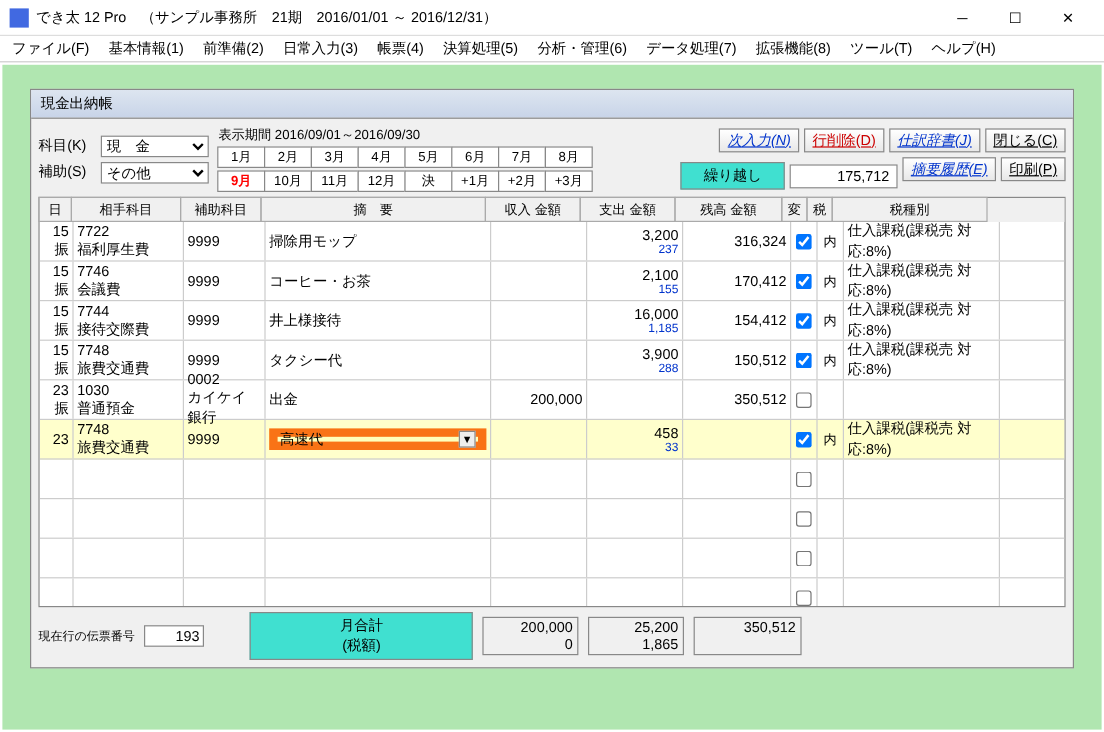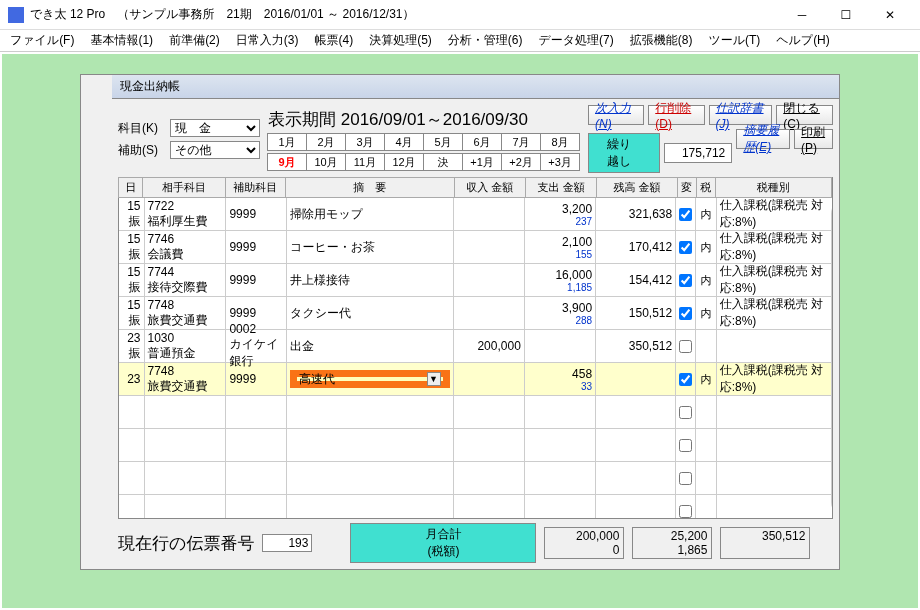--- a/index.html
+++ b/index.html
@@ -5,30 +5,30 @@
 * { box-sizing: border-box; margin: 0; padding: 0; font-family: "MS PGothic", sans-serif; font-size: 12px; }
 body { background: #fff; width: 920px; height: 610px; overflow: hidden; }
 .titlebar { height: 30px; background: #fff; display: flex; align-items: center; padding: 0 8px; border-bottom: 1px solid #ddd; }
 .title-icon { width: 16px; height: 16px; background: #4169E1; margin-right: 6px; }
 .title-text { flex: 1; color: #000; }
 .win-btns { display: flex; gap: 0; }
 .win-btn { width: 44px; height: 28px; display: flex; align-items: center; justify-content: center; color: #000; }
 .menubar { height: 22px; display: flex; align-items: center; padding: 0 4px; gap: 4px; border-bottom: 1px solid #ccc; background: #fff; }
 .menu-item { padding: 2px 6px; }
 .content-area { position: absolute; top: 54px; left: 2px; right: 2px; bottom: 2px; background: #b0e6b0; padding: 20px 12px; }
-.panel { background: #f0f0f0; border: 1px solid #888; width: 760px; margin: 0 auto; padding-left: 31px; }
+.panel { background: #f0f0f0; border: 1px solid #888; width: 870px; margin: 0 auto; }
 .panel-title { background: linear-gradient(#dde5f0, #c8d4e8); padding: 3px 8px; color: #000; font-weight: normal; border-bottom: 1px solid #888; }
 .panel-body { padding: 6px; }
 .top-row { display: flex; align-items: center; gap: 8px; }
 .left-controls { display: flex; flex-direction: column; gap: 4px; }
 .ctrl-row { display: flex; align-items: center; gap: 4px; }
 .lbl { width: 48px; }
 select { border: 1px solid #888; background: #fff; height: 18px; width: 90px; font-size: 12px; }
 .period-block { display: flex; flex-direction: column; gap: 2px; }
-.period-text { font-size: 17px; }
+.period-text { font-size: 11px; }
 .month-grid { display: flex; }
 .month-btn { width: 40px; height: 18px; border: 1px solid #888; background: #fff; text-align: center; line-height: 16px; font-size: 11px; margin-left: -1px; }
 .month-btn.sel { color: red; font-weight: bold; }
 .right-btns { margin-left: auto; display: flex; flex-direction: column; gap: 4px; align-items: flex-end; }
 .btn-row { display: flex; gap: 4px; }
 .btn { border: 1px solid #888; background: linear-gradient(#fff,#e8e8e8); padding: 2px 6px; height: 20px; display: inline-flex; align-items: center; }
 .btn .ul { text-decoration: underline; }
 .blue-txt { color: #0033cc; font-style: italic; }
 .carry-row { display: flex; align-items: center; gap: 4px; margin-top: 4px; justify-content: flex-end; }
 .carry-lbl { background: #40e0d0; padding: 2px 18px; border: 1px solid #888; }
@@ -50,21 +50,21 @@
 .grow { display: flex; height: 33px; border-bottom: 1px solid #ccc; }
 .grow.sel { background: #ffffcc; }
 .gc { border-right: 1px solid #ccc; padding: 1px 3px; font-size: 11px; display: flex; flex-direction: column; justify-content: center; }
 .gc.num { align-items: flex-end; }
 .subval { color: #0033cc; font-size: 10px; }
 .chk { display: flex; align-items: center; justify-content: center; }
 input[type=checkbox] { width: 13px; height: 13px; }
 .desc-input { border: 7px solid #f97316; background: #ffffbb; width: 100%; height: 18px; display: flex; align-items: center; padding: 0 2px; }
 .desc-input .dd { margin-left: auto; width: 14px; height: 14px; border: 1px solid #888; background: #eee; text-align: center; line-height: 12px; font-size: 9px; }
 .footer { display: flex; align-items: center; margin-top: 4px; gap: 8px; }
-.slip-lbl { font-size: 17px; }
+.slip-lbl { font-size: 10px; }
 .slip-val { border: 1px solid #888; background: #fff; width: 50px; text-align: right; padding: 1px 3px; }
 .total-box { background: #40e0d0; border: 1px solid #888; width: 186px; text-align: center; padding: 2px 0; font-size: 11px; margin-left: 30px; }
 .total-cell { border: 1px solid #888; width: 80px; padding: 1px 4px; text-align: right; font-size: 11px; display: flex; flex-direction: column; }
 </style>
 </head>
 <body>
 
 <div class="titlebar">
   <div class="title-icon"></div>
   <div class="title-text">でき太 12 Pro　（サンプル事務所　21期　2016/01/01 ～ 2016/12/31）</div>
@@ -187,21 +187,21 @@
                 <span>掃除用モップ</span>
               </div>
               <div class="gc c-in num">
                 <span></span>
               </div>
               <div class="gc c-out num">
                 <span>3,200</span>
                 <span class="subval">237</span>
               </div>
               <div class="gc c-bal num">
-                <span>321,638</span>
+                <span>316,324</span>
               </div>
               <div class="gc c-chg chk">
                 <input type="checkbox" checked="" style="">
               </div>
               <div class="gc c-tax" style="text-align:center">内</div>
               <div class="gc c-taxt">
                 <span>仕入課税(課税売 対応:8%)</span>
               </div>
             </div>
             <div class="grow">

